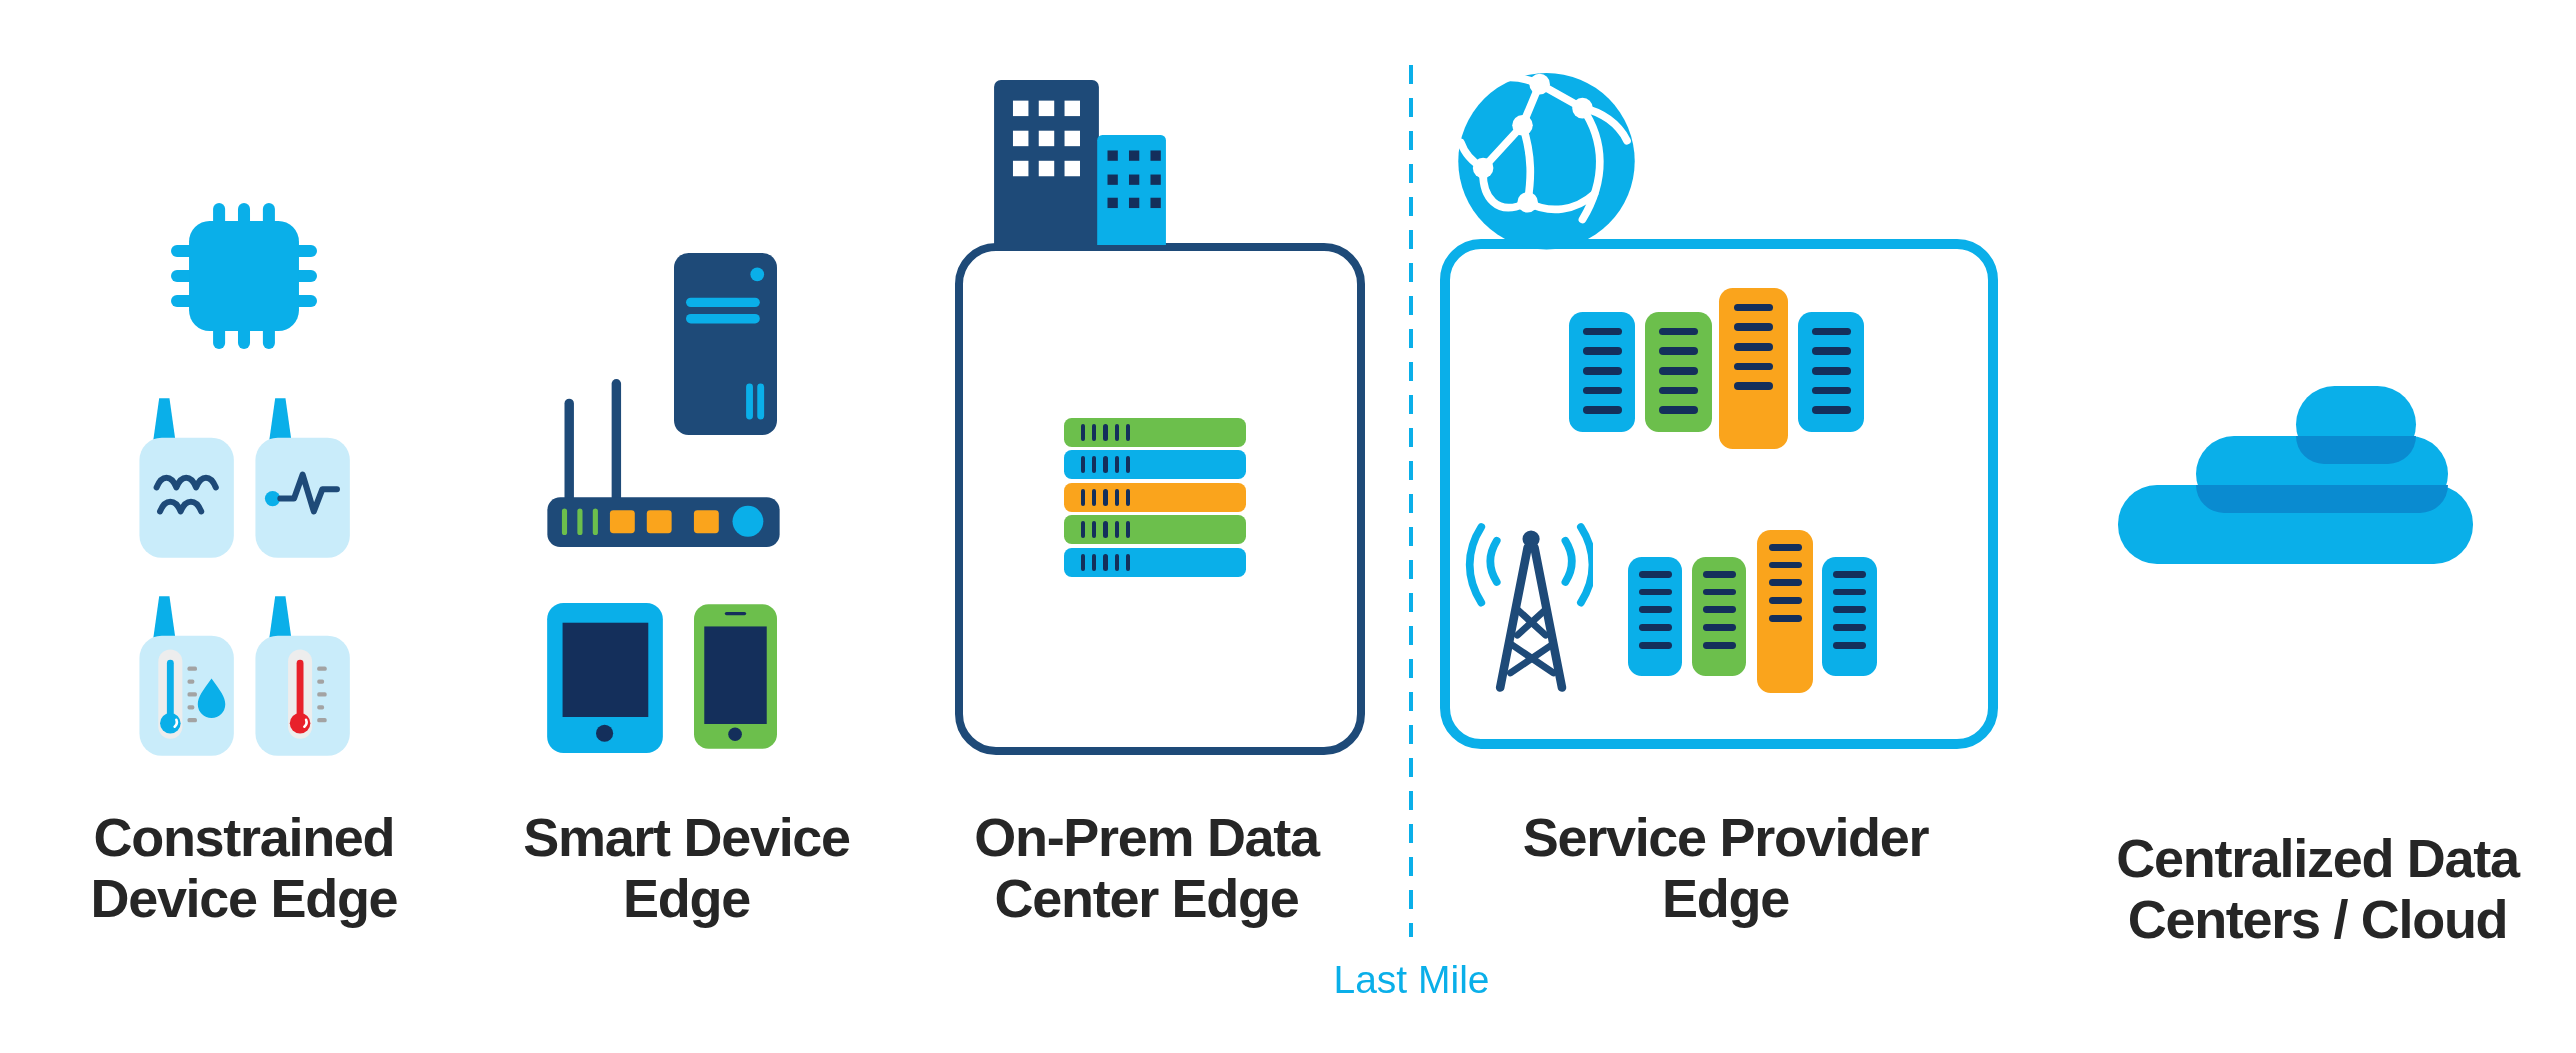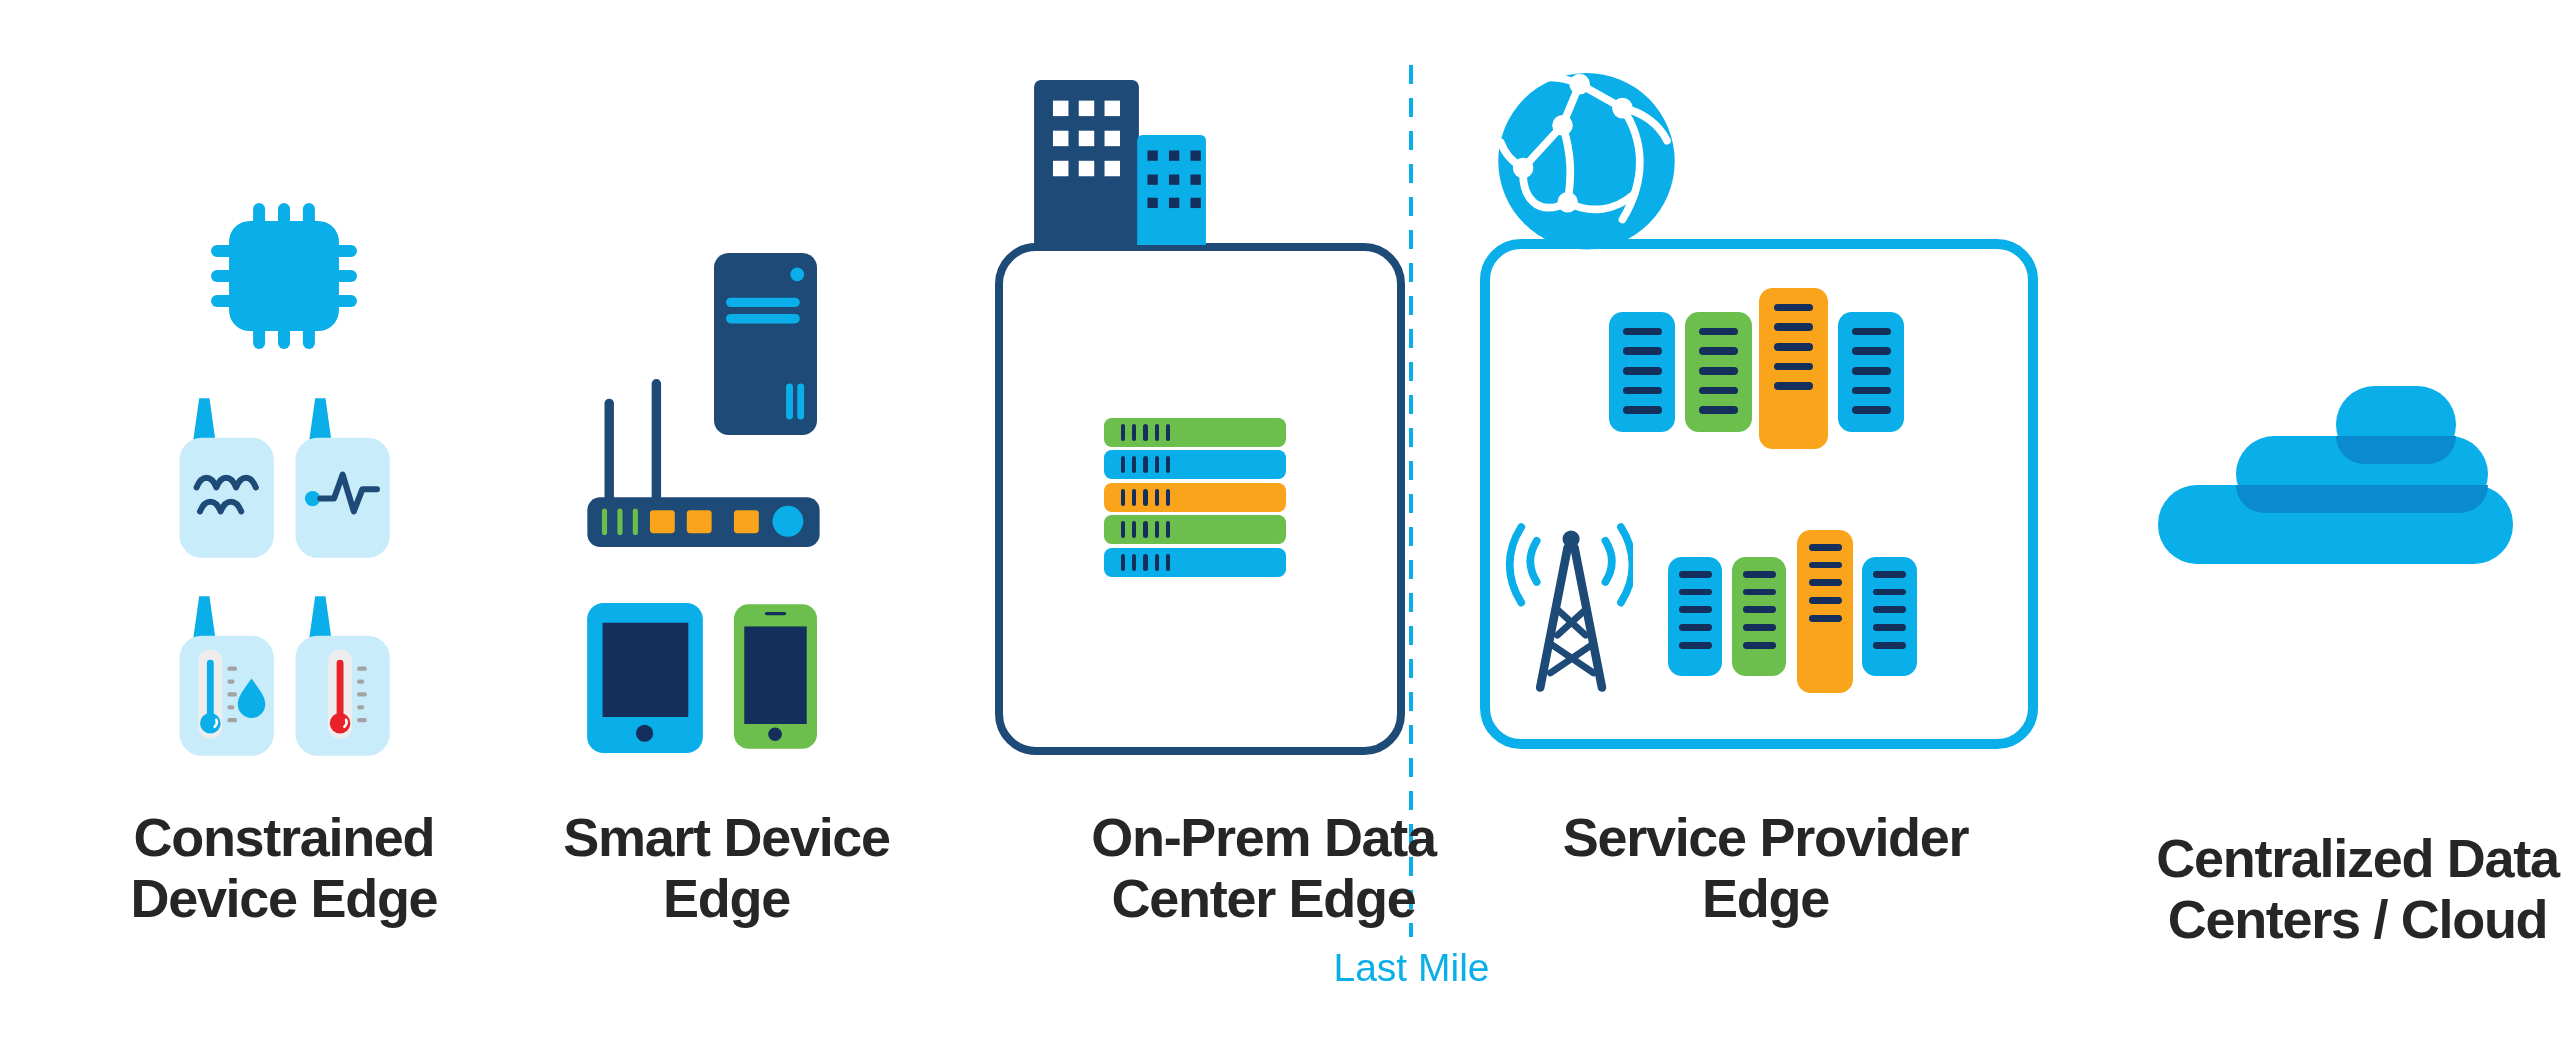--- a/index.html
+++ b/index.html
@@ -4,25 +4,25 @@
 <style>
   :root{
     --cyan:#0aafe9; --cyan-dark:#0a8bd0; --navy:#1e4a78; --navy-dark:#142f5b;
     --green:#6cbf4c; --orange:#faa41c; --red:#e8212b; --sensor-body:#c9ecfa;
     --text:#262626; --tick-gray:#a3a3a3; --thermo-white:#ededed; --white:#ffffff;
   }
   html,body{margin:0;padding:0;background:#fff;}
   .canvas{position:relative;width:2576px;height:1053px;background:#fff;overflow:hidden;
           font-family:"Liberation Sans",sans-serif;}
   .abs{position:absolute;}
-  .col{position:absolute;inset:0;pointer-events:none;margin-left:40px;}
+  .col{position:absolute;inset:0;pointer-events:none;}
   .label{position:absolute;width:481px;text-align:center;font-weight:bold;font-size:54px;
          line-height:1.13;letter-spacing:-1.3px;color:var(--text);white-space:pre-line;}
   .last-mile{position:absolute;width:429px;text-align:center;font-weight:normal;font-size:39px;
-         color:var(--cyan);}
+         color:var(--cyan);margin-top:12px;}
   .divider{position:absolute;left:1409px;top:65px;width:4.3px;height:872px;
          background:repeating-linear-gradient(to bottom,var(--cyan) 0 19px,transparent 19px 33px);}
   .frame{position:absolute;background:#fff;box-sizing:border-box;border-radius:41px;}
   .frame.onprem{left:955px;top:243px;width:410px;height:512px;border:8.6px solid var(--navy);}
   .frame.sp{left:1440px;top:239px;width:558px;height:510px;border:10.3px solid var(--cyan);}
   
   .server-stack{position:absolute;left:1064px;top:418px;width:182px;display:flex;
          flex-direction:column;gap:3.4px;z-index:3;}
   .hbar{height:29px;border-radius:7.7px;display:flex;align-items:center;gap:6.9px;padding-left:17px;box-sizing:border-box;}
   .vtick{display:block;width:4.3px;height:17px;border-radius:2.6px;background:var(--navy-dark);}
@@ -235,21 +235,21 @@
         </div>
         <div class="hbar bg-cyan">
           <i class="vtick"></i>
           <i class="vtick"></i>
           <i class="vtick"></i>
           <i class="vtick"></i>
           <i class="vtick"></i>
         </div>
       </div>
 
-    <div class="label" style="left:983px;top:807px;">On-Prem Data
+    <div class="label" style="left:906px;top:807px;">On-Prem Data
 Center Edge</div>
   </div>
 
   <div class="col">
 
     <div class="frame sp z1"></div>
 
     <svg class="abs z2" style="left:1454px;top:67px;" width="185" height="185" viewBox="0 0 216 216">
       <circle class="f-cyan" cx="108" cy="110" r="103"></circle>
       <g class="s-white" stroke-width="9">

